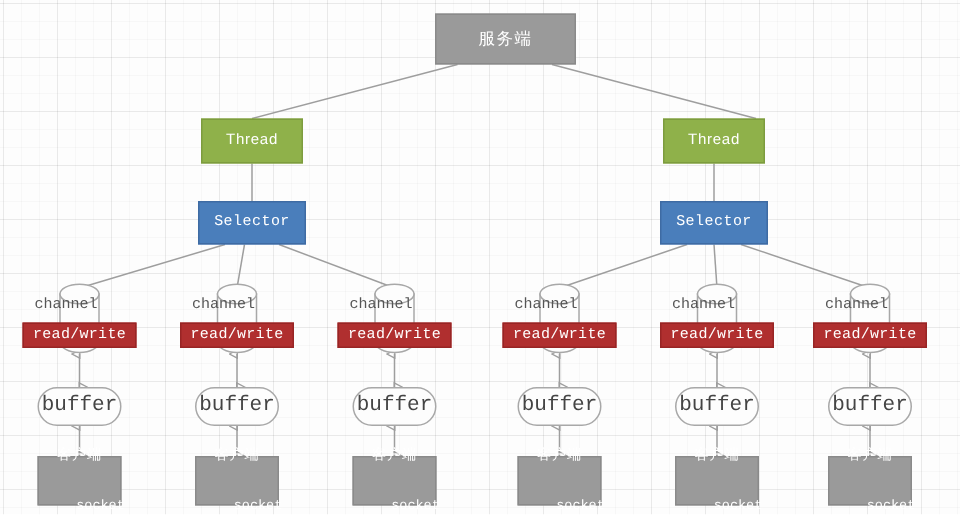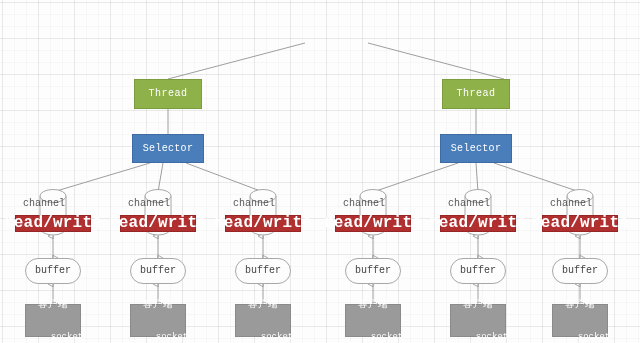--- a/index.html
+++ b/index.html
@@ -47,52 +47,52 @@
     color: #ffffff;
     font-family: "DejaVu Sans", sans-serif;
     font-size: 11px;
     letter-spacing: 1px;
   }
   
   .n-thread {
     background: #8fb14a;
     border: 1px solid #7d9c3e;
     color: #ffffff;
-    font-family: Liberation Mono, monospace;
+    font-family: Liberation Sans, sans-serif;
     font-size: 10px;
     letter-spacing: .5px;
   }
   
   .n-selector {
     background: #4a7ebb;
     border: 1px solid #3e6ba3;
     color: #ffffff;
     font-family: Liberation Mono, monospace;
     font-size: 10px;
     letter-spacing: .3px;
   }
   
   .n-rw {
     background: #b02f2f;
     border: 1px solid #982525;
     color: #ffffff;
     font-family: "Liberation Mono", "DejaVu Sans Mono", monospace;
-    font-size: 16px;
-    font-weight: bold;
+    font-size: 10px;
+    font-weight: normal;
     letter-spacing: .2px;
     z-index: 6;
   }
   
   .n-buffer {
     background: #fdfdfd;
     border: 1px solid #a8a8a8;
     border-radius: 13px;
     color: #444444;
     font-family: "Liberation Mono", "DejaVu Sans Mono", monospace;
-    font-size: 10px;
+    font-size: 14px;
     z-index: 5;
   }
   
   .n-socket {
     background: #9a9a9a;
     border: 1px solid #8a8a8a;
     color: #ffffff;
     font-size: 9px;
     z-index: 5;
     gap: 23px;
@@ -194,20 +194,23 @@
     <ellipse cx="16" cy="8" rx="13" ry="6.5" fill="#fdfdfd" stroke="#a8a8a8" stroke-width="1"></ellipse>
   </svg>
 
   <div class="chan-label" style="left:23px;top:198px;width:60px;">channel</div>
   <div class="chan-label" style="left:128px;top:198px;width:60px;">channel</div>
   <div class="chan-label" style="left:233px;top:198px;width:60px;">channel</div>
   <div class="chan-label" style="left:343px;top:198px;width:60px;">channel</div>
   <div class="chan-label" style="left:448px;top:198px;width:60px;">channel</div>
   <div class="chan-label" style="left:550px;top:198px;width:60px;">channel</div>
 
+  <div class="node n-server" style="left:290px;top:9px;width:94px;height:34px;">
+    <span>服务端</span>
+  </div>
 
   <div class="node n-thread" style="left:134px;top:79px;width:68px;height:30px;">
     <span>Thread</span>
   </div>
   <div class="node n-thread" style="left:442px;top:79px;width:68px;height:30px;">
     <span>Thread</span>
   </div>
 
   <div class="node n-selector" style="left:132px;top:134px;width:72px;height:29px;">
     <span>Selector</span>

